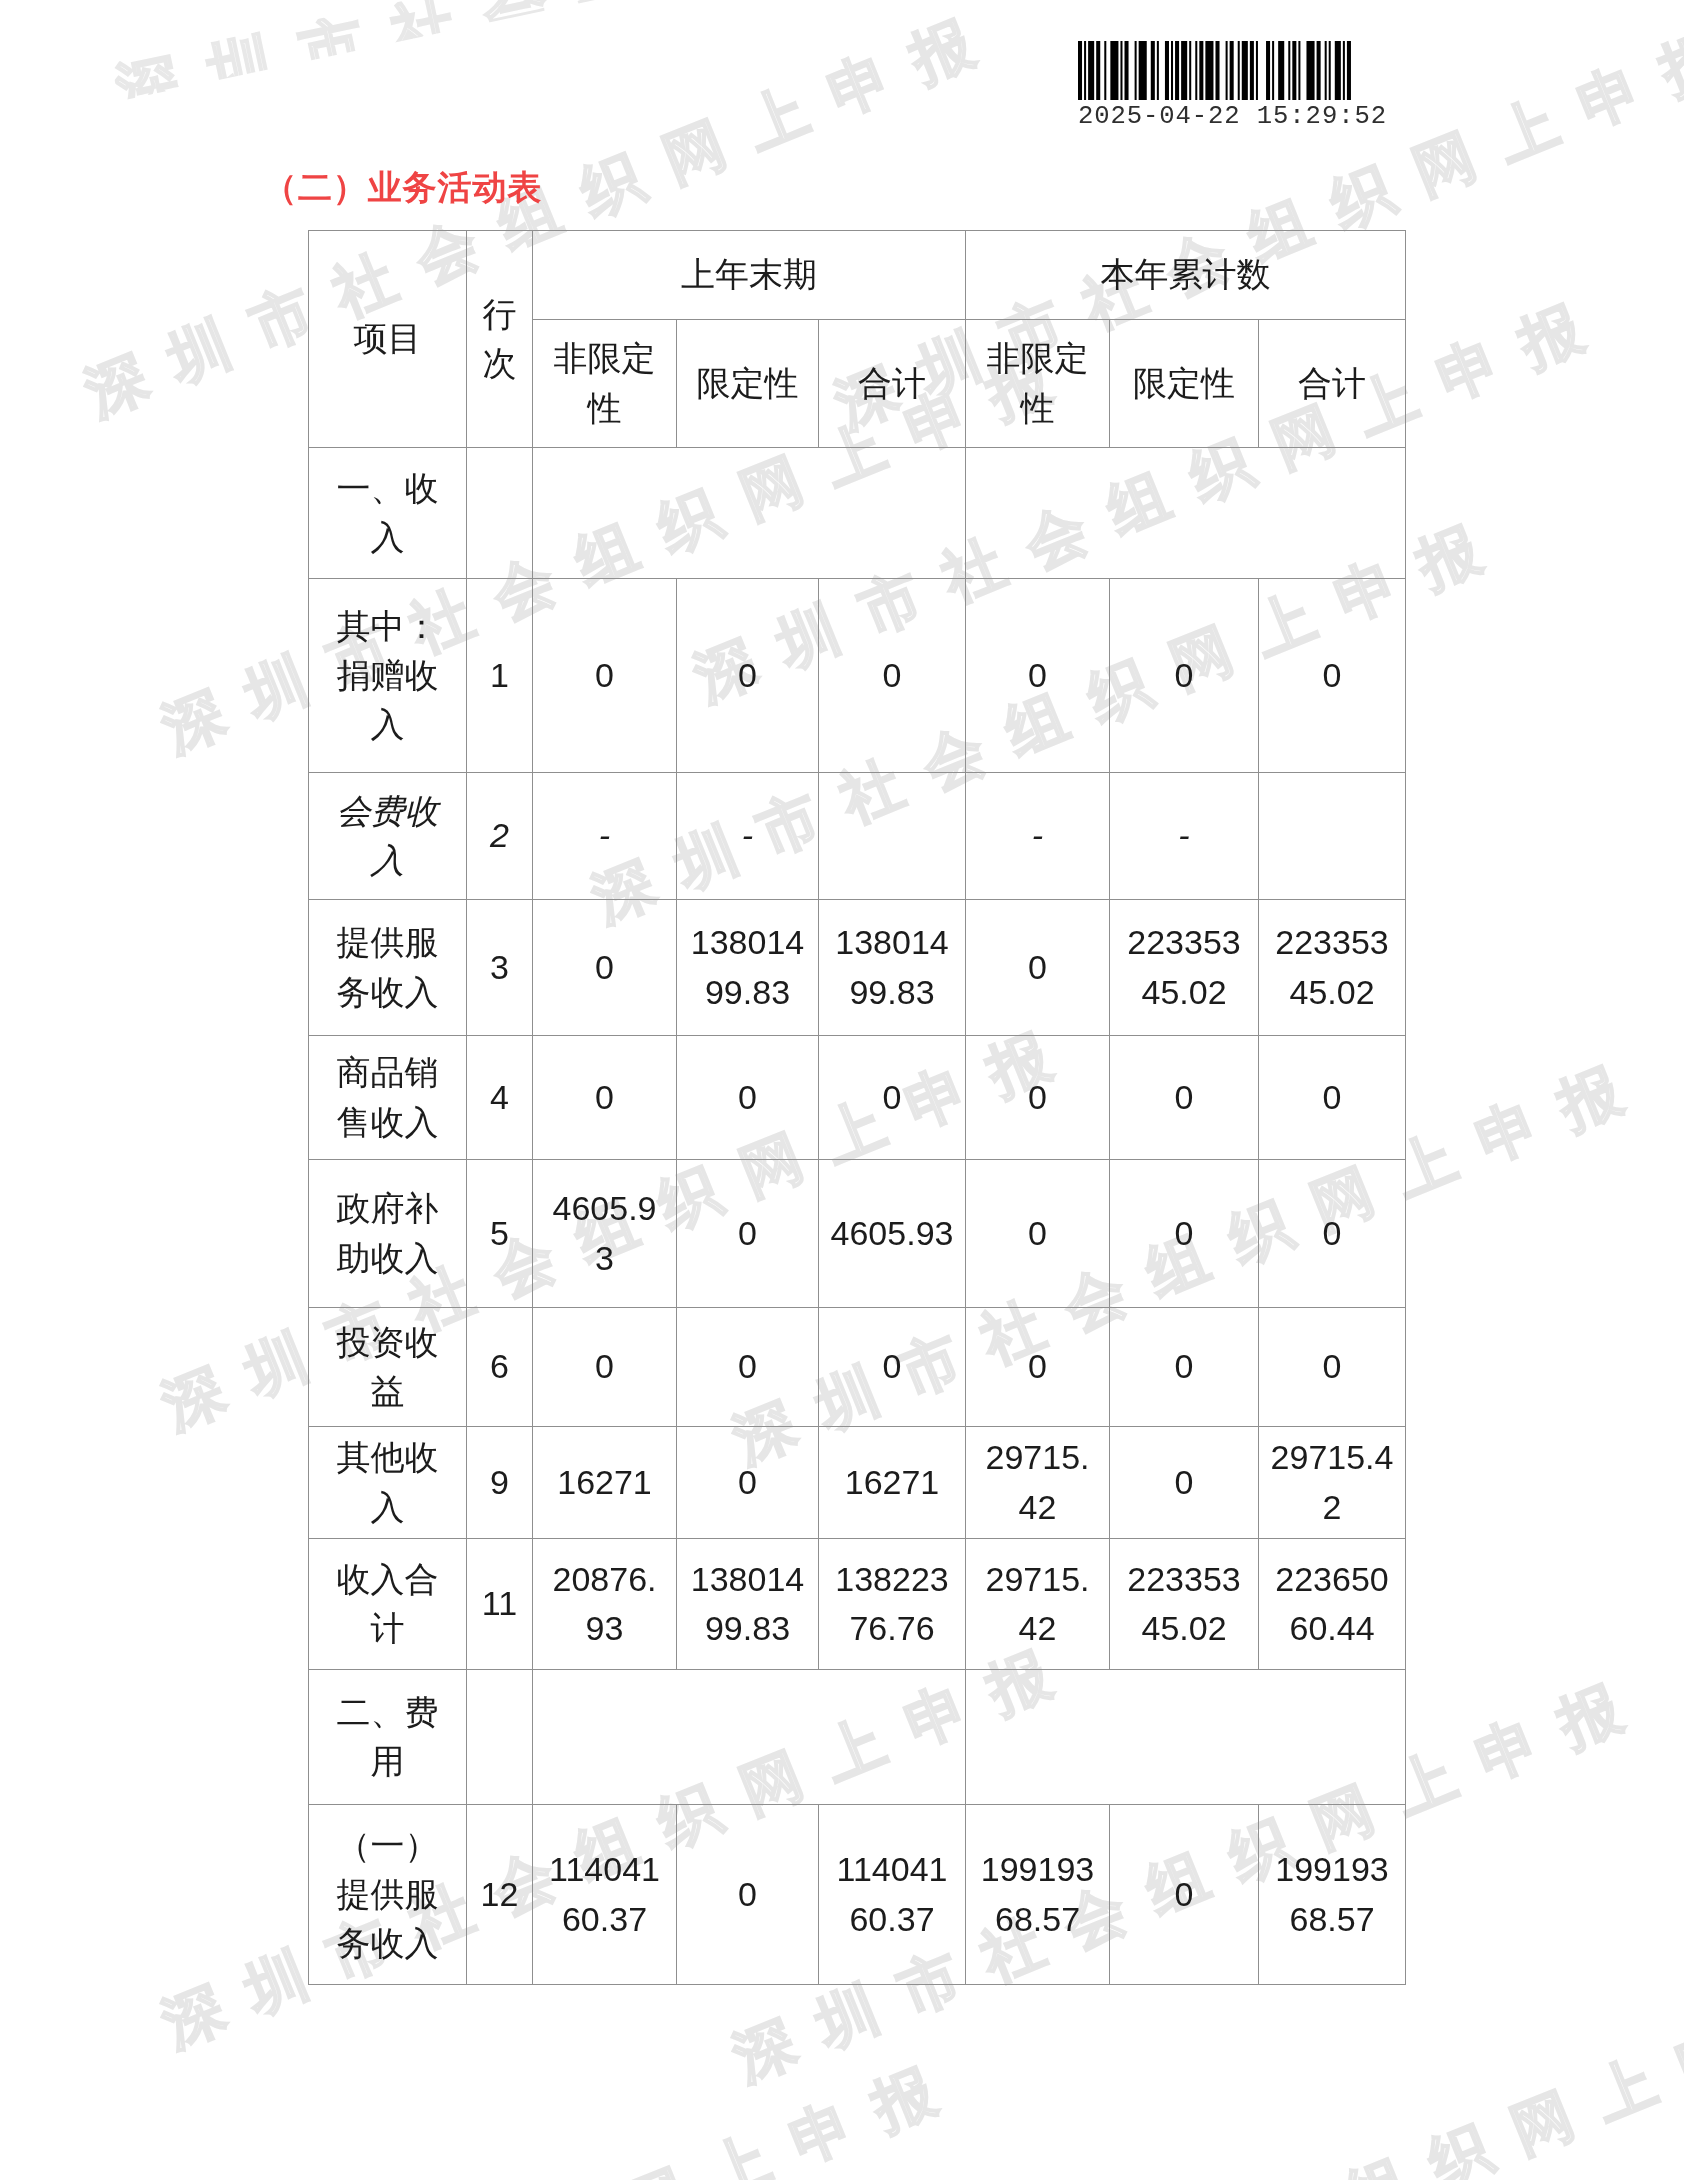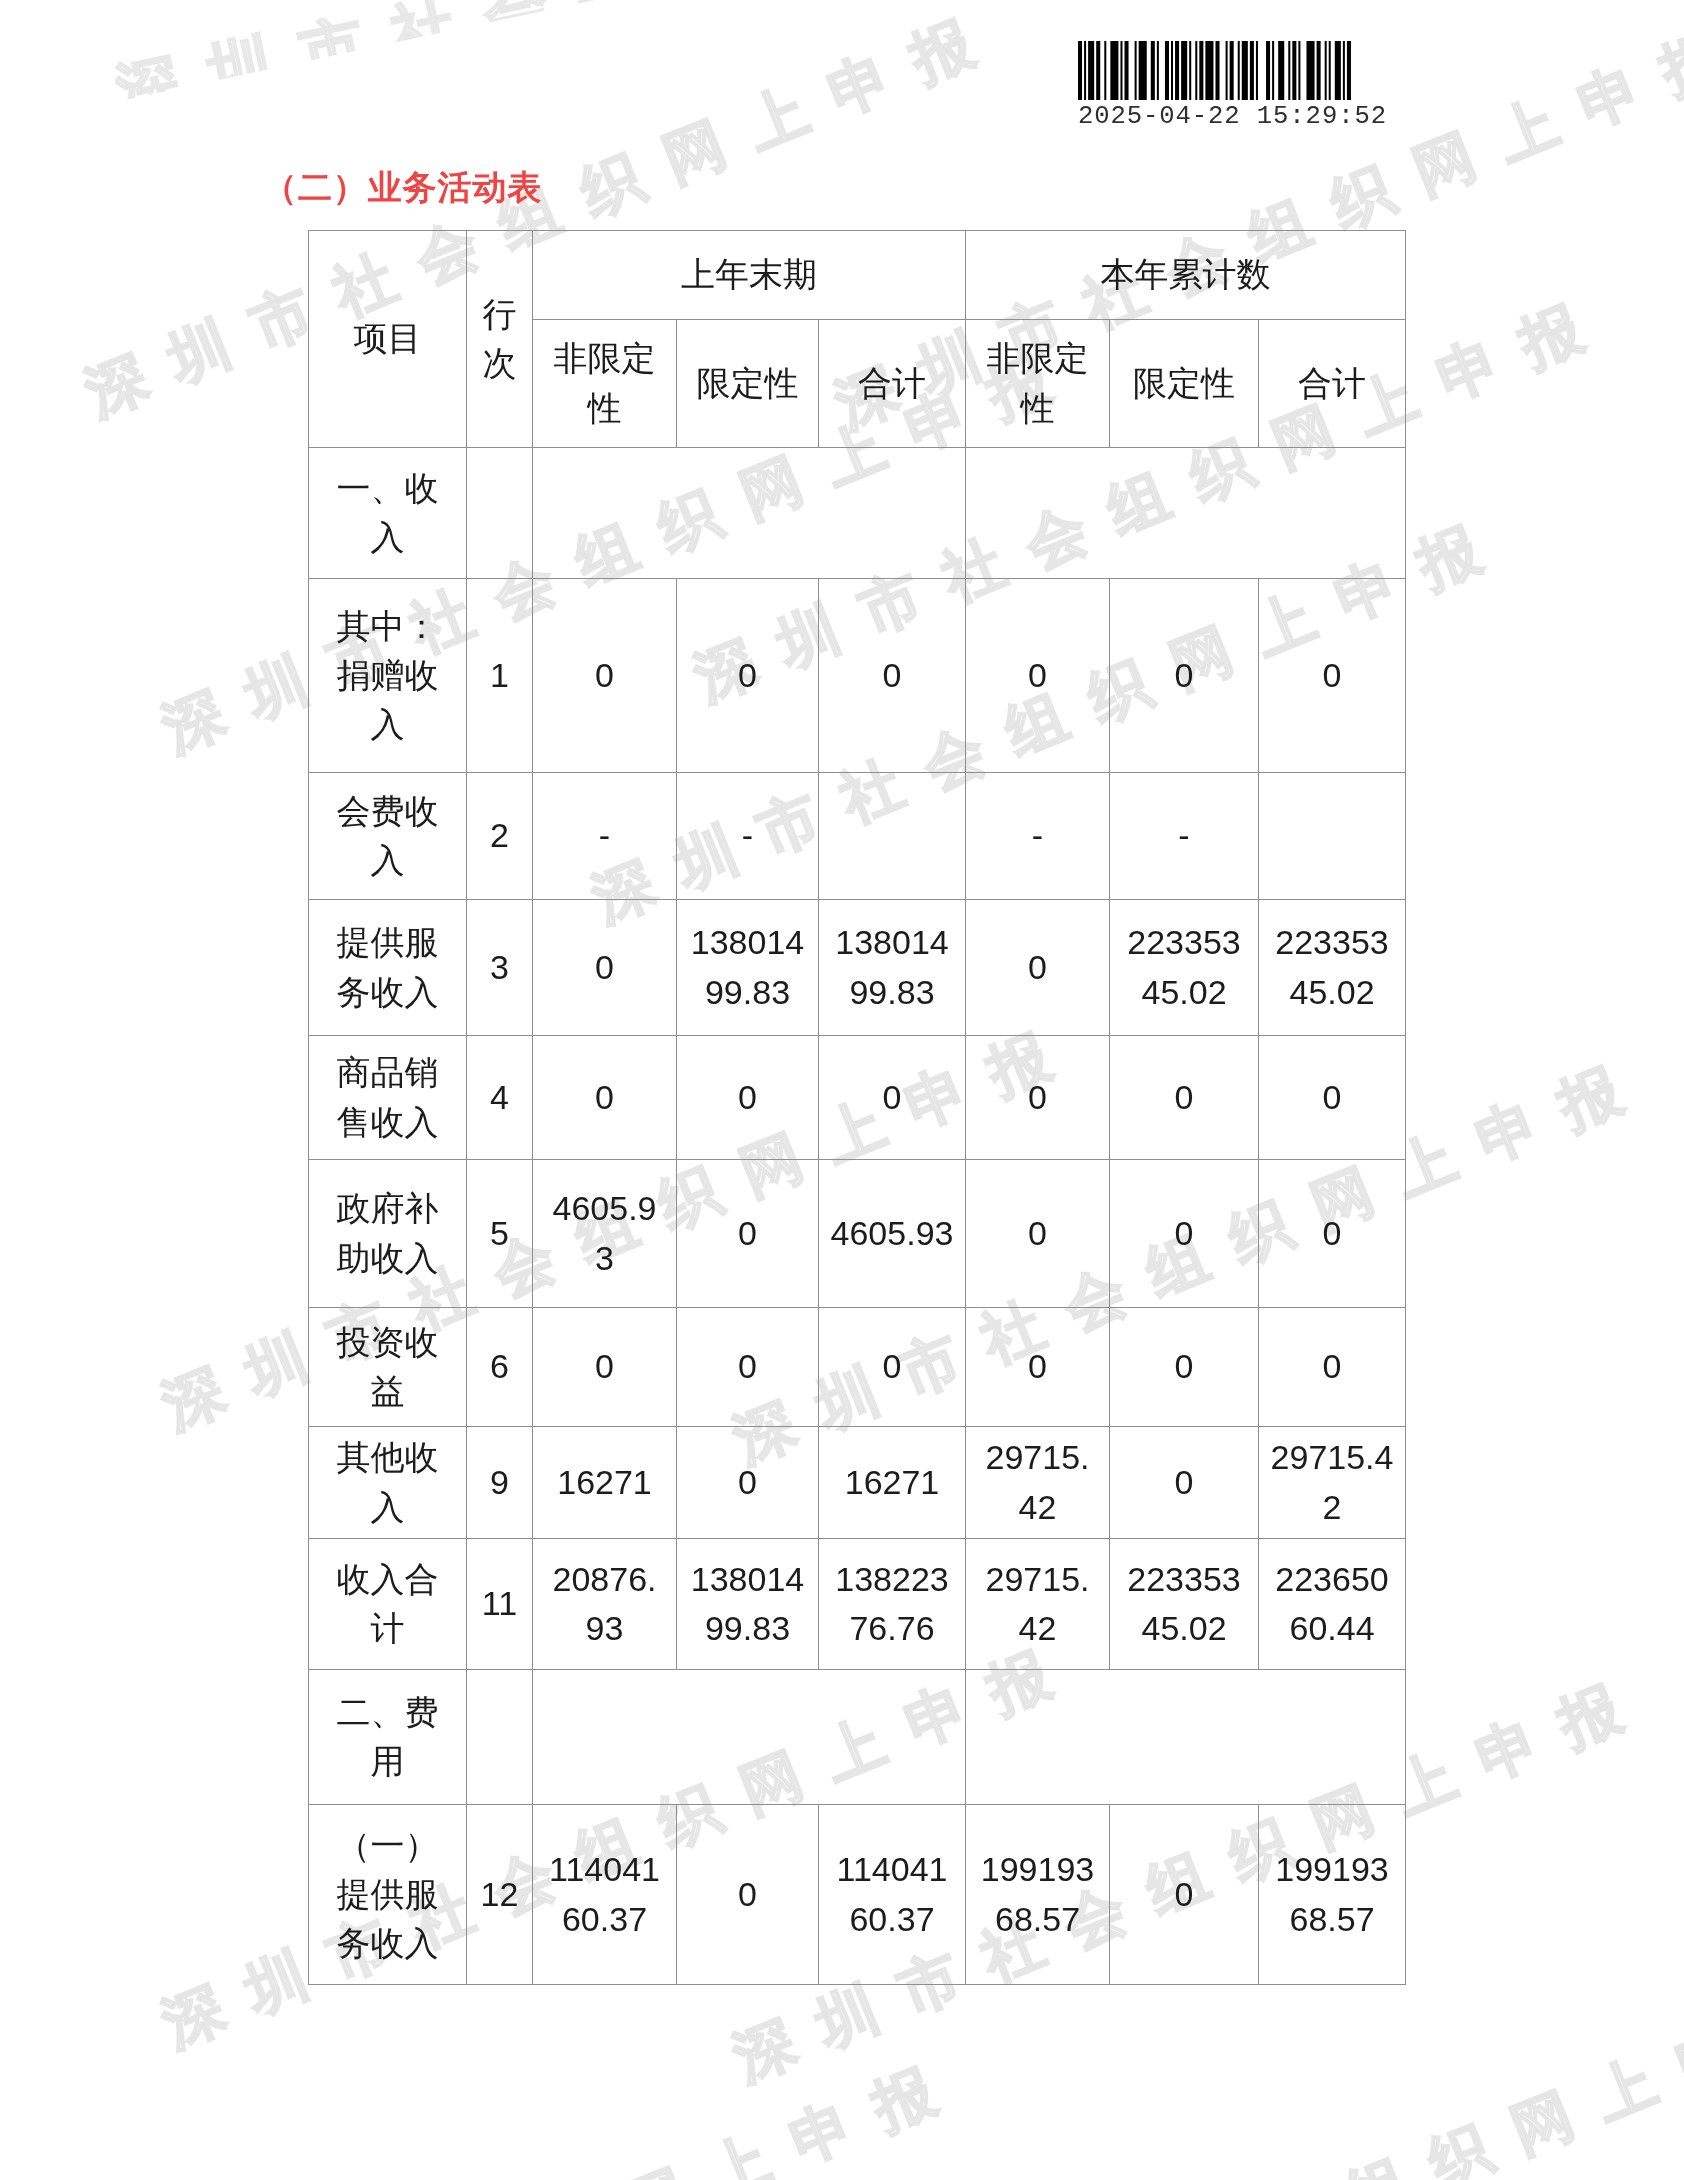--- a/index.html
+++ b/index.html
@@ -187,21 +187,21 @@
       <tr style="height: 194px;">
         <td class="item-cell">其中：捐赠收入</td>
         <td class="line-cell">1</td>
         <td class="value-cell">0</td>
         <td class="value-cell">0</td>
         <td class="value-cell">0</td>
         <td class="value-cell">0</td>
         <td class="value-cell">0</td>
         <td class="value-cell">0</td>
       </tr>
-      <tr style="height: 127px;">
+      <tr style="height: 127px; font-style: italic;">
         <td class="item-cell">会费收入</td>
         <td class="line-cell">2</td>
         <td class="value-cell">-</td>
         <td class="value-cell">-</td>
         <td class="value-cell"></td>
         <td class="value-cell">-</td>
         <td class="value-cell">-</td>
         <td class="value-cell"></td>
       </tr>
       <tr style="height: 136px;">

